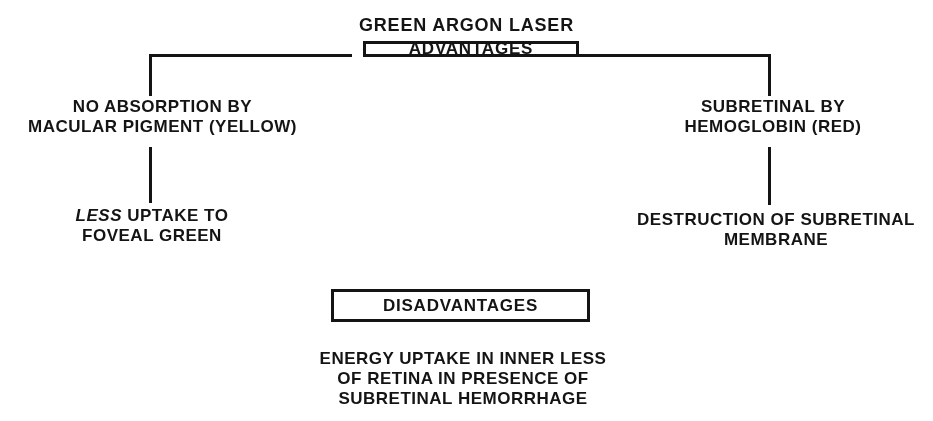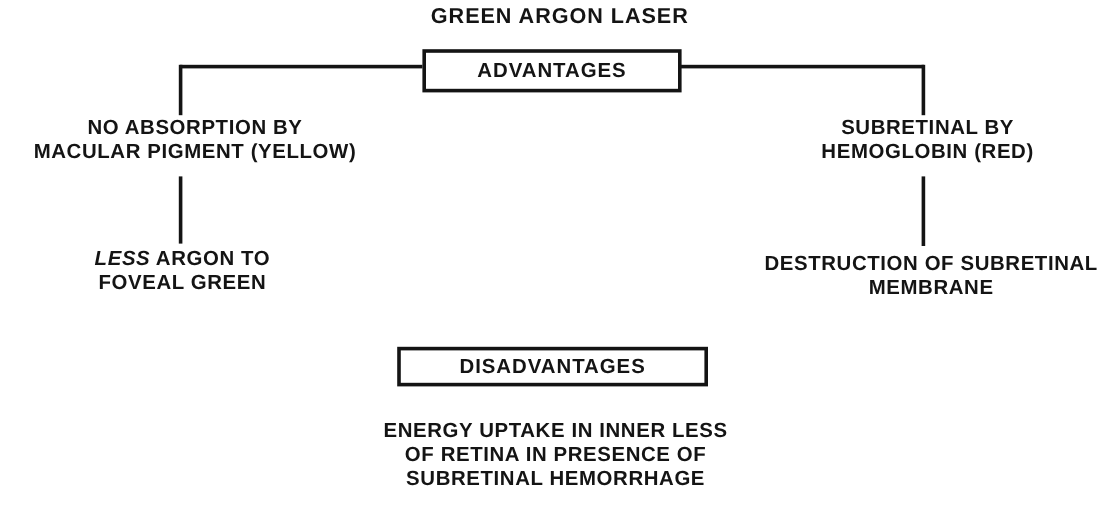--- a/index.html
+++ b/index.html
@@ -38,52 +38,52 @@
     background: #ffffff;
   }
   .line {
     position: absolute;
     background: #141414;
   }
   .italic { font-style: italic; }
   .title {
     position: absolute;
     left: 0;
-    top: 3px;
+    top: 15px;
     width: 100%;
     text-align: center;
     font-size: 18px;
     letter-spacing: 0.8px;
   }
 </style>
 </head>
 <body>
 
 <div class="canvas">
 
   <div class="title">GREEN ARGON LASER</div>
 
-  <div class="box" style="left:352px; top:41px; width:216px; height:36px;">
+  <div class="box" style="left:363px; top:41px; width:216px; height:16px;">
     <span>ADVANTAGES</span>
   </div>
 
   <div class="line" style="left:150px; top:54px; width:202px; height:3px;"></div>
   <div class="line" style="left:566px; top:54px; width:204px; height:3px;"></div>
   <div class="line" style="left:149px; top:54px; width:3px; height:42px;"></div>
   <div class="line" style="left:768px; top:54px; width:3px; height:42px;"></div>
 
   <div class="label" style="left:5px; top:97px; width:315px;">
     <span class="ln">NO ABSORPTION BY</span>
     <span class="ln">MACULAR PIGMENT (YELLOW)</span>
   </div>
 
   <div class="line" style="left:149px; top:147px; width:3px; height:56px;"></div>
 
   <div class="label" style="left:22px; top:206px; width:260px;">
-    <span class="ln"><span class="italic">LESS</span> <span>ARGON TO</span></span>
+    <span class="ln"><span class="italic">LESS</span> <span>UPTAKE TO</span></span>
     <span class="ln">FOVEAL GREEN</span>
   </div>
 
   <div class="label" style="left:640px; top:97px; width:266px;">
     <span class="ln">SUBRETINAL BY</span>
     <span class="ln">HEMOGLOBIN (RED)</span>
   </div>
 
   <div class="line" style="left:768px; top:147px; width:3px; height:58px;"></div>
 

